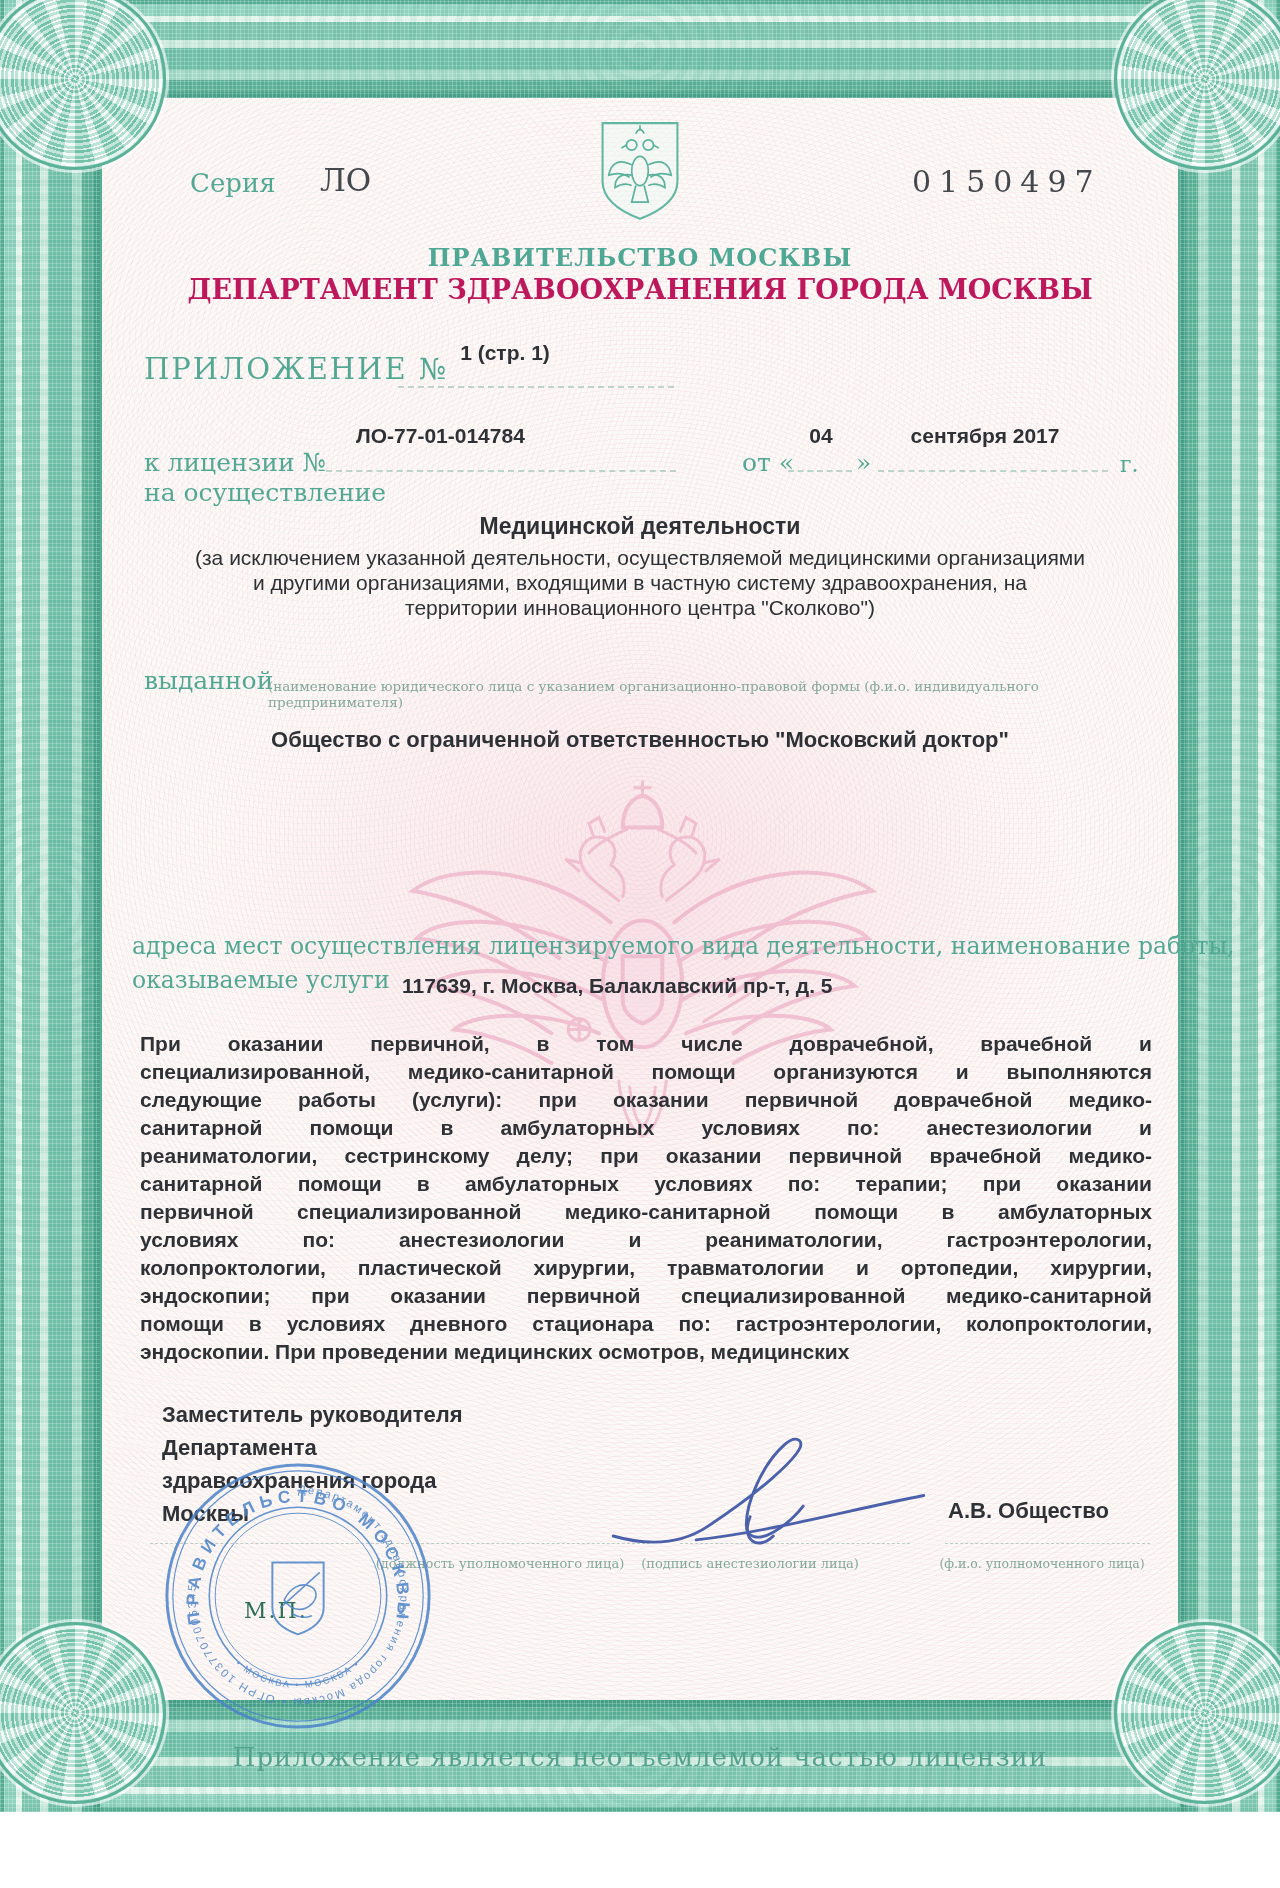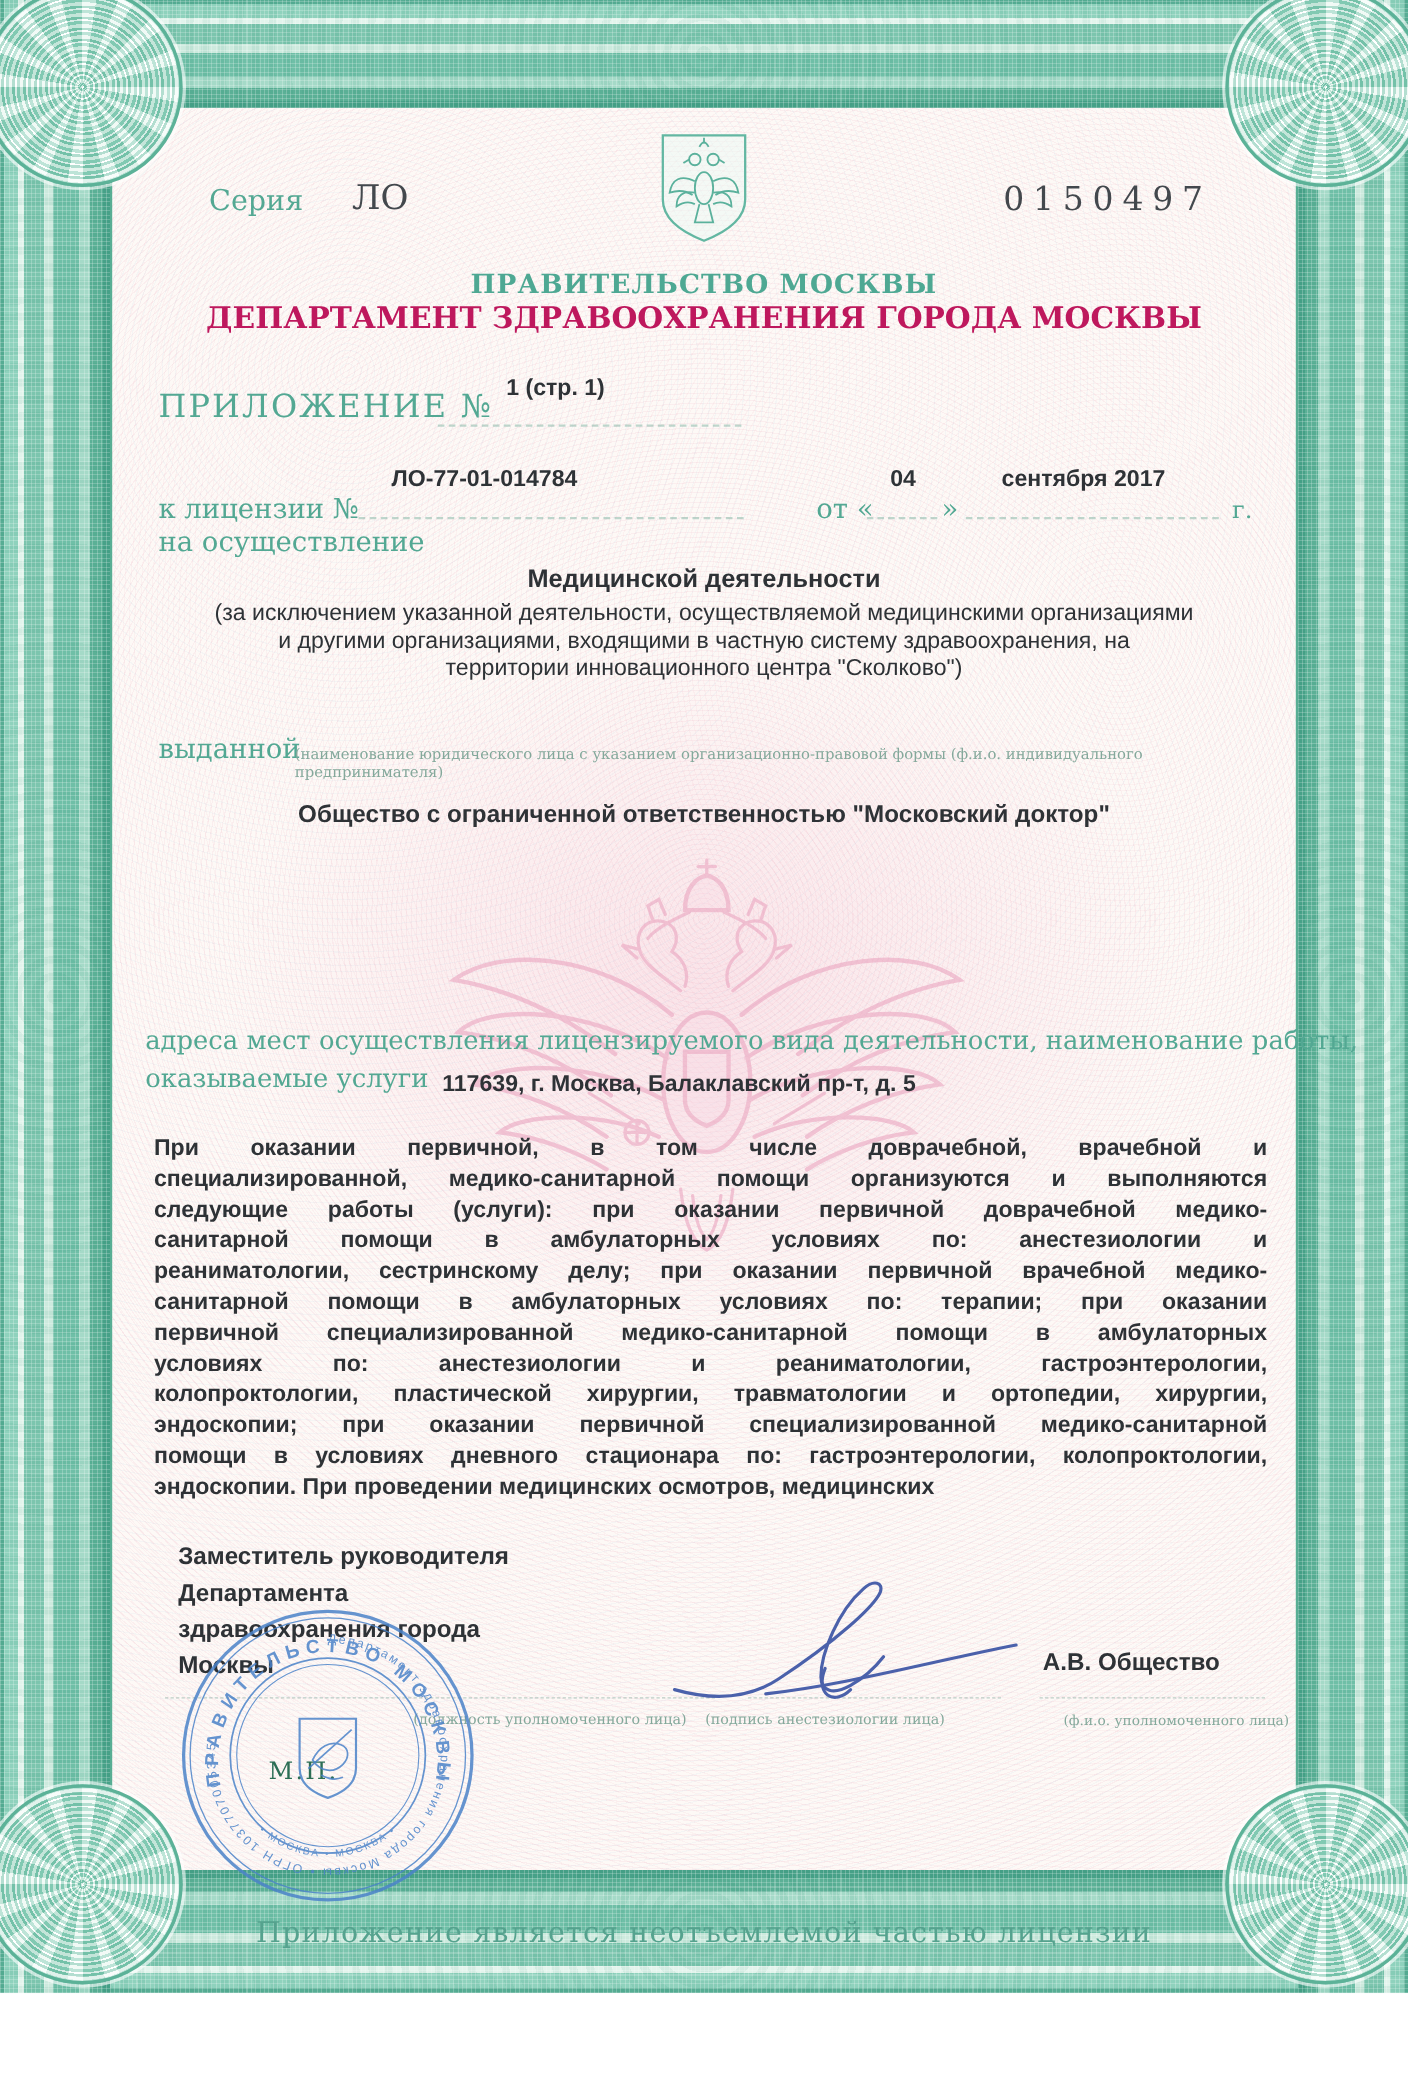--- a/index.html
+++ b/index.html
@@ -205,21 +205,21 @@
   </svg>
 
   <div class="abs ink" style="left:948px;top:1498px;font-size:22px;">А.В. Общество</div>
 
   <div class="dash2" style="left:150px;top:1543px;width:500px;"></div>
   <div class="dash2" style="left:680px;top:1543px;width:230px;"></div>
   <div class="dash2" style="left:945px;top:1543px;width:205px;"></div>
 
   <div class="abs cap" style="left:330px;top:1556px;width:340px;text-align:center;font-size:13px;">(должность уполномоченного лица)</div>
   <div class="abs cap" style="left:600px;top:1556px;width:300px;text-align:center;font-size:13px;">(подпись анестезиологии лица)</div>
-  <div class="abs cap" style="left:912px;top:1556px;width:260px;text-align:right;font-size:12.5px;">(ф.и.о. уполномоченного лица)</div>
+  <div class="abs cap" style="left:912px;top:1556px;width:260px;text-align:center;font-size:12.5px;">(ф.и.о. уполномоченного лица)</div>
 
   <div class="mp" style="left:244px;top:1598px;">М.П.</div>
 
   <svg class="stamp" style="left:160px;top:1458px;width:276px;height:276px;" viewBox="0 0 280 280">
     <defs>
       <path id="arcTop" d="M42,170 A101,101 0 1 1 238,170"></path>
       <path id="arcBottom" d="M64,196 A96,96 0 0 0 216,196"></path>
       <path id="arcInner" d="M140,36 a104,104 0 1 1 -0.01,0"></path>
     </defs>
     <g fill="none" stroke="#4b83c9">

